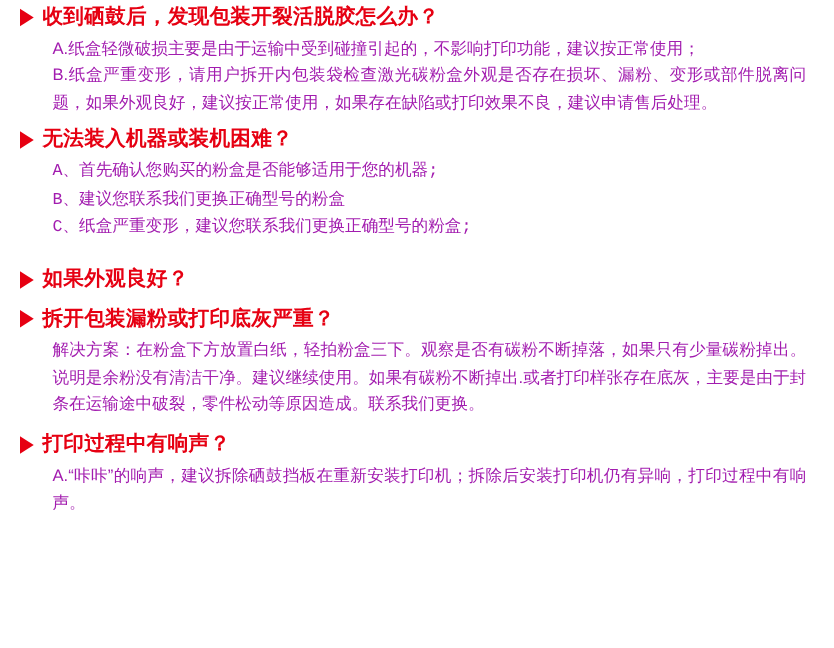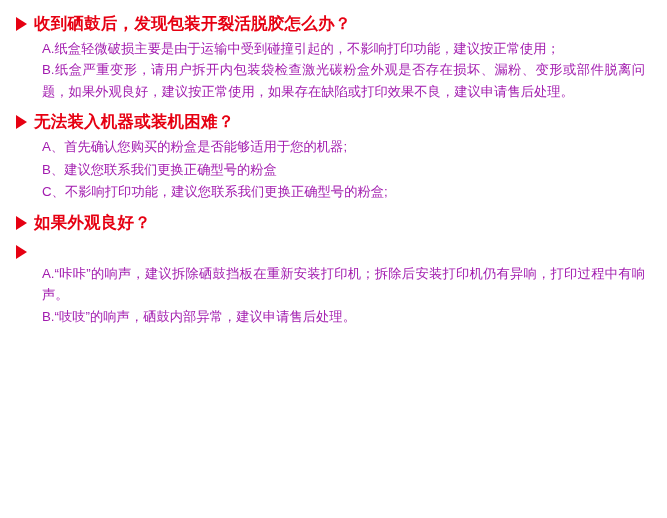--- a/index.html
+++ b/index.html
@@ -11,21 +11,21 @@
     width: 667px;
     height: 518px;
     font-family: "Liberation Sans", sans-serif;
     color: #231f20;
     overflow: hidden;
   }
   .page {
     width: 667px;
     height: 482px;
     box-sizing: border-box;
-    padding: 14px 14px 0 14px;
+    padding: 4px 14px 0 14px;
     position: relative;
   }
   .faq-block {
     margin-bottom: 2px;
   }
   .q-row {
     display: flex;
     align-items: center;
     gap: 7px;
     margin-bottom: 4px;
@@ -54,21 +54,21 @@
     padding-right: 8px;
     text-align: justify;
   }
   .answer p {
     margin: 0;
   }
   .answer.list p {
     margin: 0 0 1px 0;
   }
   .gap-a { margin-bottom: 10px; }
-  .gap-b { margin-bottom: 10px; }
+  .gap-b { margin-bottom: 21px; font-family: Liberation Mono, monospace; }
   .gap-c { margin-bottom: 12px; }
   .gap-d { margin-bottom: 12px; }
 </style>
 </head>
 <body>
 
 <div class="page">
 
   <div class="faq-block gap-a">
     <div class="q-row">
@@ -82,35 +82,44 @@
   </div>
 
   <div class="faq-block gap-b">
     <div class="q-row">
       <span class="tri"></span>
       <span class="q-text">无法装入机器或装机困难？</span>
     </div>
     <div class="answer list">
       <p>A、首先确认您购买的粉盒是否能够适用于您的机器;</p>
       <p>B、建议您联系我们更换正确型号的粉盒</p>
-      <p>C、不影响打印功能，建议您联系我们更换正确型号的粉盒;</p>
+      <p>C、纸盒严重变形，建议您联系我们更换正确型号的粉盒;</p>
     </div>
   </div>
 
   <div class="faq-block gap-c">
     <div class="q-row">
       <span class="tri"></span>
       <span class="q-text">如果外观良好？</span>
     </div>
   </div>
 
+  <div class="faq-block gap-d">
+    <div class="q-row">
+      <span class="tri"></span>
+      <span class="q-text">拆开包装漏粉或打印底灰严重？</span>
+    </div>
+    <div class="answer">
+      <p>解决方案：在粉盒下方放置白纸，轻拍粉盒三下。观察是否有碳粉不断掉落，如果只有少量碳粉掉出。说明是余粉没有清洁干净。建议继续使用。如果有碳粉不断掉出.或者打印样张存在底灰，主要是由于封条在运输途中破裂，零件松动等原因造成。联系我们更换。</p>
+    </div>
+  </div>
 
   <div class="faq-block">
     <div class="q-row">
       <span class="tri"></span>
+      <span class="q-text">打印过程中有响声？</span>
     </div>
     <div class="answer">
       <p>A.“咔咔”的响声，建议拆除硒鼓挡板在重新安装打印机；拆除后安装打印机仍有异响，打印过程中有响声。</p>
-      <p>B.“吱吱”的响声，硒鼓内部异常，建议申请售后处理。</p>
     </div>
   </div>
 
 </div>
 
 </body></html>

